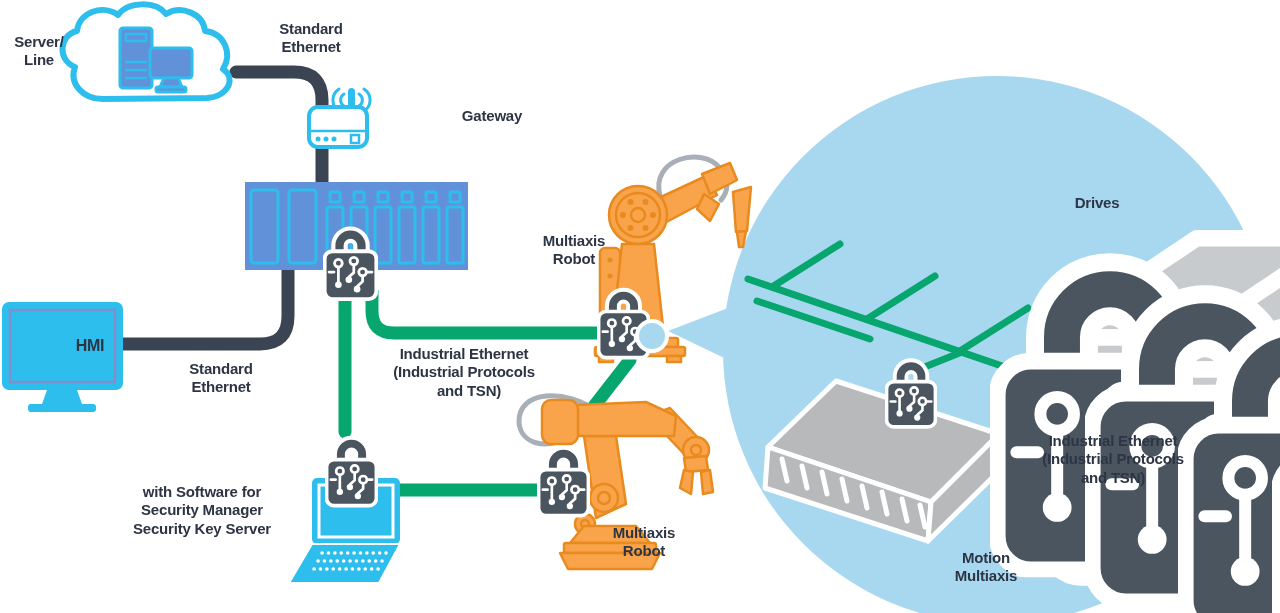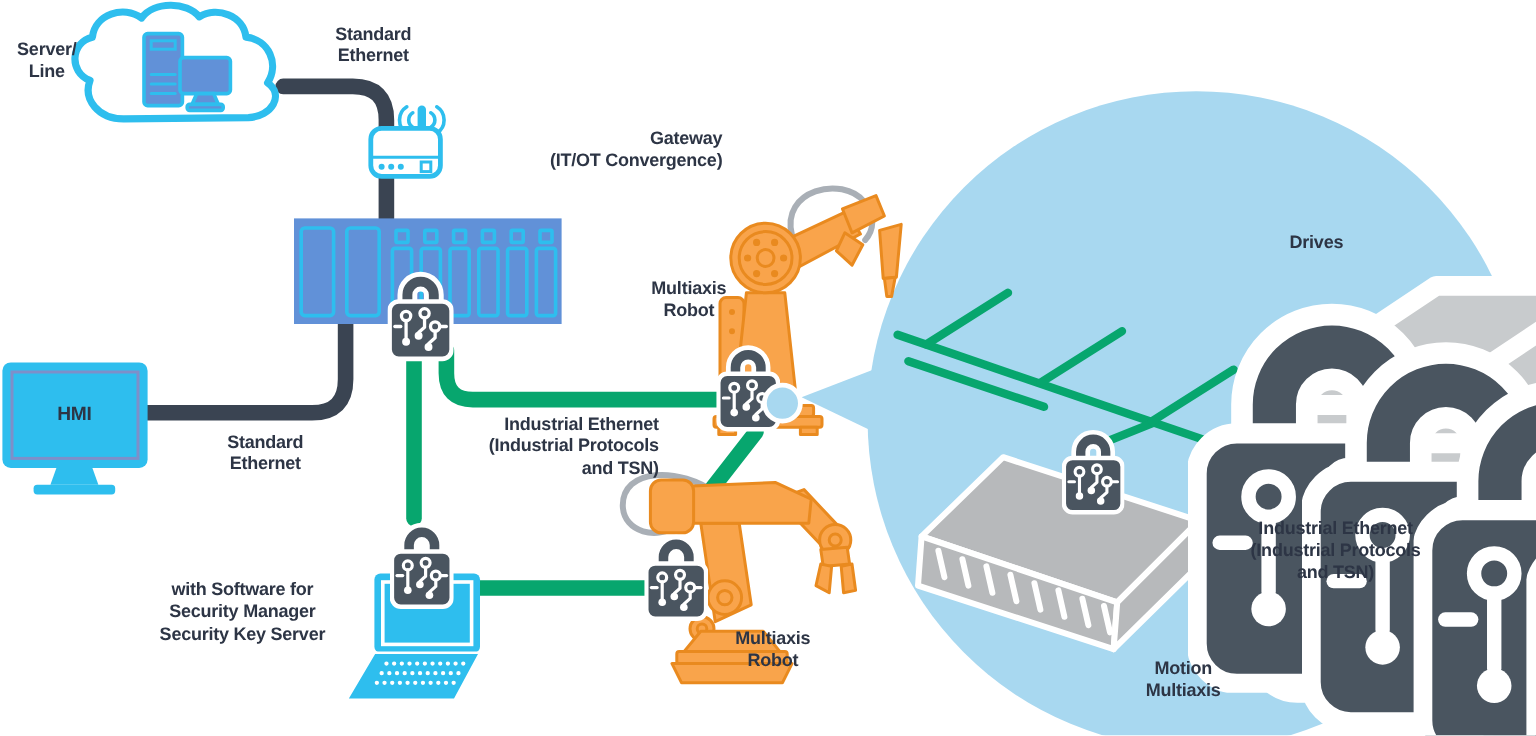--- a/index.html
+++ b/index.html
@@ -44,24 +44,24 @@
   .lk-body{fill:var(--lock);stroke:#fff;stroke-width:7;}
   .lk-rings{fill:none;stroke:#fff;stroke-width:5;}
   .lk-wires{fill:none;stroke:#fff;stroke-width:5;stroke-linecap:round;stroke-linejoin:round;}
   .lk-dots{fill:#fff;}
   .kdots{fill:none;stroke:#fff;stroke-width:3.5;stroke-linecap:round;stroke-dasharray:0.1 6.3;}
 
   
   .lbl{position:absolute;color:var(--text);font-weight:bold;font-size:15px;line-height:1.22;
        text-align:center;letter-spacing:-0.2px;}
   .lbl .ln{display:block;}
-  .lbl.al{text-align:right;}
+  .lbl.al{text-align:center;}
   .lbl.ar{text-align:right;}
   .lbl .indent{padding-left:10px;}
-  .hmi-t{font-size:16px;}
+  .hmi-t{font-size:16px;margin-left:28px;}
 </style>
 </head>
 <body>
 
 <div class="canvas">
 
 <svg class="art" width="1280" height="613" viewBox="0 0 1280 613">
   <defs>
     <symbol id="lock" viewBox="0 0 100 148">
       <path class="lk-shackle-halo" d="M30 72 V48 a20 20 0 0 1 40 0 V72"></path>
@@ -283,21 +283,20 @@
   <span class="ln">Line</span>
 </div>
 
 <div class="lbl" style="left:266px;top:20px;width:90px">
   <span class="ln">Standard</span>
   <span class="ln">Ethernet</span>
 </div>
 
 <div class="lbl al" style="left:382px;top:107px;width:220px">
   <span class="ln">Gateway</span>
-  <span class="ln">(IT/OT Convergence)</span>
 </div>
 
 
 <div class="lbl hmi-t" style="left:10px;top:336px;width:104px">
   <span class="ln">HMI</span>
 </div>
 
 <div class="lbl" style="left:176px;top:360px;width:90px">
   <span class="ln">Standard</span>
   <span class="ln">Ethernet</span>

